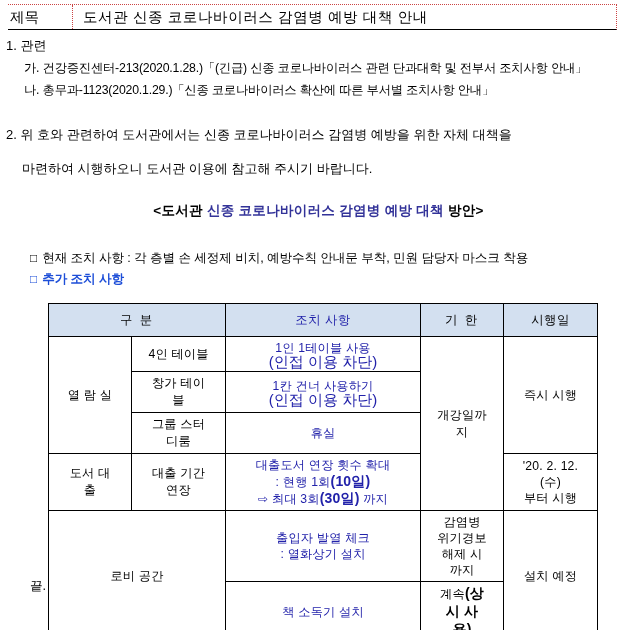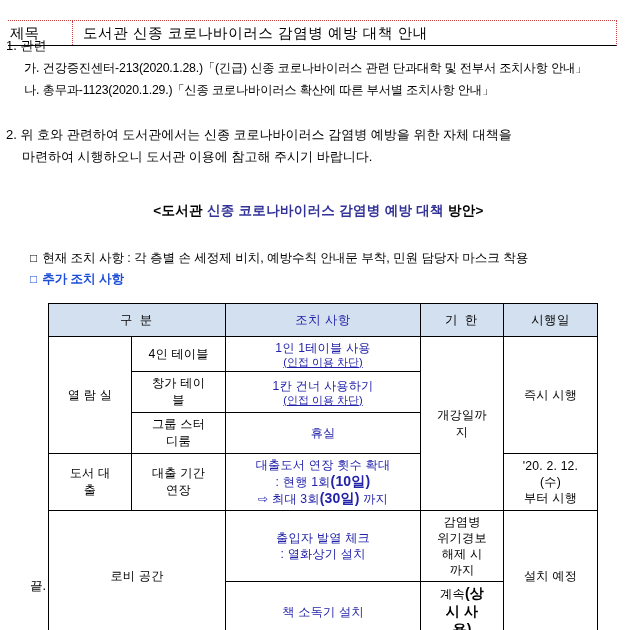--- a/index.html
+++ b/index.html
@@ -13,21 +13,21 @@
     font-family: "Liberation Sans", "DejaVu Sans", sans-serif;
     color: #000000;
     position: relative;
     overflow: hidden;
   }
 
   
   .title-row {
     position: absolute;
     left: 8px;
-    top: 20px;
+    top: 4px;
     width: 609px;
     height: 26px;
     border-top: 1px dotted #cc4444;
     border-bottom: 1px solid #000000;
     border-right: 1px dotted #cc4444;
     box-sizing: border-box;
     display: flex;
     align-items: center;
   }
   .title-label {
@@ -65,20 +65,21 @@
     position: absolute;
     left: 6px;
     top: 124px;
     width: 615px;
     font-size: 13px;
     line-height: 22px;
   }
   .clause-2 .ind {
     display: block;
     padding-left: 16px;
+    margin-top: 12px;
   }
   .b { font-weight: normal; }
 
   
   .center-heading {
     position: absolute;
     left: 0;
     top: 202px;
     width: 637px;
     text-align: center;
@@ -120,24 +121,23 @@
   table.main thead th {
     background: #d3e0f0;
     height: 26px;
     font-size: 12.4px;
     letter-spacing: 2px;
   }
   table.main thead th.tight { letter-spacing: 0.5px; }
   .cell-blue { color: #2222aa; }
   .sub {
     display: block;
-    font-size: 11px;
+    font-size: 15px;
     letter-spacing: 0px;
     line-height: 12px;
-    text-decoration: underline;
   }
   .ln { display: block; line-height: 16px; }
   .small-inline { font-size: 14px; font-weight: bold; }
   .sp { letter-spacing: 2.5px; }
 
   
   .end-mark {
     position: absolute;
     left: 30px;
     top: 578px;

